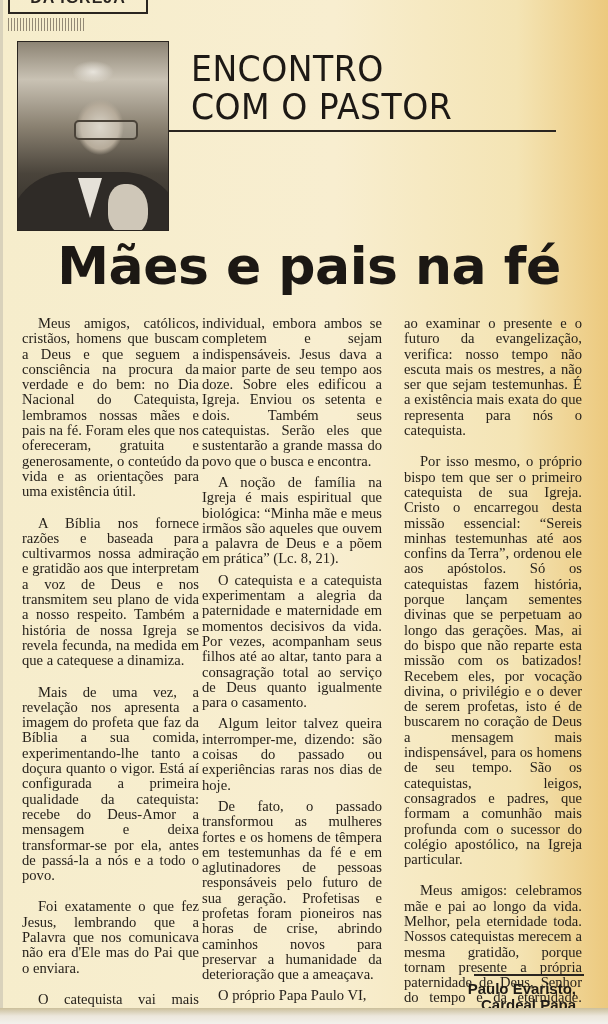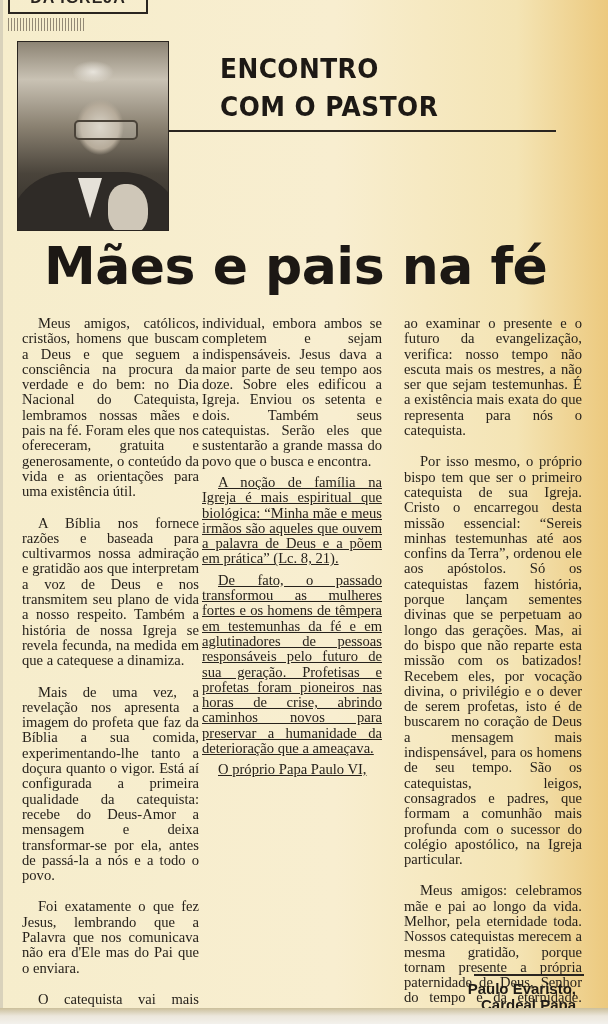--- a/index.html
+++ b/index.html
@@ -47,41 +47,41 @@
     }
     .photo .glasses {
       position: absolute; left: 56px; top: 78px; width: 60px; height: 16px;
       border: 2px solid #4a4339; border-radius: 5px; background: rgba(230,225,215,0.3);
     }
     .photo .hand {
       position: absolute; left: 90px; top: 142px; width: 40px; height: 50px;
       background: #cfc7b8; border-radius: 40% 50% 40% 40%;
     }
     .column-title {
-      position: absolute; left: 220px; top: 50px;
-      font-family: "DejaVu Sans", sans-serif; font-weight: 700; font-size: 27px;
+      position: absolute; left: 191px; top: 50px;
+      font-family: "DejaVu Sans", sans-serif; font-weight: 400; font-size: 36px;
       line-height: 38px; color: #1d1915; letter-spacing: 0.5px;
     }
     .column-title div { transform: scaleX(0.92); transform-origin: left; }
     .title-rule {
       position: absolute; left: 168px; top: 130px; width: 388px; height: 2px; background: #2a2520;
     }
     .headline {
       position: absolute; left: 44px; top: 236px; width: 530px;
       font-family: "DejaVu Sans", sans-serif; font-weight: bold; font-size: 52px;
       line-height: 60px; color: #1c1814; letter-spacing: -0.5px; white-space: nowrap;
     }
     .col {
       position: absolute; top: 300px;
       font-family: "Liberation Serif", serif; font-size: 14.6px; line-height: 15.3px;
       color: #27221c; text-align: justify; hyphens: manual;
     }
     .col p { margin: 16px 0 0 0; text-indent: 16px; }
     .col p.cont { text-indent: 0; }
-    .col p.gap { margin-top: 6px; text-decoration: underline; }
+    .col p.gap { margin-top: 6px; }
     .col1 { left: 22px; width: 177px; }
     .col2 { left: 202px; width: 180px; }
     .col3 { left: 404px; width: 178px; }
     .sig-rule {
       position: absolute; left: 474px; top: 974px; width: 110px; height: 2px; background: #2a2520;
     }
     .signature {
       position: absolute; right: 32px; top: 981px; text-align: right;
       font-family: "Liberation Sans", sans-serif; font-weight: bold; font-size: 15px;
       line-height: 16px; color: #201c17;
@@ -103,34 +103,36 @@
     <div class="glasses"></div>
     <div class="hand"></div>
   </div>
 
   <div class="column-title">
     <div>ENCONTRO</div>
     <div>COM O PASTOR</div>
   </div>
   <div class="title-rule"></div>
 
-  <h1 class="headline" style="margin:0;">Mães e pais na fé</h1>
+  <h1 class="headline" style="margin:0;text-align:center;">Mães e pais na fé</h1>
 
   <div class="col col1">
     <p>Meus amigos, católicos, cristãos, homens que buscam a Deus e que seguem a consciência na procura da verdade e do bem: no Dia Nacional do Catequista, lembramos nossas mães e pais na fé. Foram eles que nos ofereceram, gratuita e generosamente, o conteúdo da vida e as orientações para uma existência útil.</p>
     <p>A Bíblia nos fornece razões e baseada para cultivarmos nossa admiração e gratidão aos que interpretam a voz de Deus e nos transmitem seu plano de vida a nosso respeito. Também a história de nossa Igreja se revela fecunda, na medida em que a catequese a dinamiza.</p>
     <p>Mais de uma vez, a revelação nos apresenta a imagem do profeta que faz da Bíblia a sua comida, experimentando-lhe tanto a doçura quanto o vigor. Está aí configurada a primeira qualidade da catequista: recebe do Deus-Amor a mensagem e deixa transformar-se por ela, antes de passá-la a nós e a todo o povo.</p>
     <p>Foi exatamente o que fez Jesus, lembrando que a Palavra que nos comunicava não era d'Ele mas do Pai que o enviara.</p>
     <p>O catequista vai mais longe. Em nome de Deus, ele forma a família sólida baseada na fé e na solidariedade. Já o Cristo insistira, desde o começo, que viera reunir os filhos de Deus dispersos.</p>
 
   </div>
 
   <div class="col col2">
     <p class="cont">individual, embora ambos se completem e sejam indispensáveis. Jesus dava a maior parte de seu tempo aos doze. Sobre eles edificou a Igreja. Enviou os setenta e dois. Também seus catequistas. Serão eles que sustentarão a grande massa do povo que o busca e encontra.</p>
     <p class="gap">A noção de família na Igreja é mais espiritual que biológica: “Minha mãe e meus irmãos são aqueles que ouvem a palavra de Deus e a põem em prática” (Lc. 8, 21).</p>
+    <p class="gap">O catequista e a catequista experimentam a alegria da paternidade e maternidade em momentos decisivos da vida. Por vezes, acompanham seus filhos até ao altar, tanto para a consagração total ao serviço de Deus quanto igualmente para o casamento.</p>
+    <p class="gap">Algum leitor talvez queira interromper-me, dizendo: são coisas do passado ou experiências raras nos dias de hoje.</p>
     <p class="gap">De fato, o passado transformou as mulheres fortes e os homens de têmpera em testemunhas da fé e em aglutinadores de pessoas responsáveis pelo futuro de sua geração. Profetisas e profetas foram pioneiros nas horas de crise, abrindo caminhos novos para preservar a humanidade da deterioração que a ameaçava.</p>
     <p class="gap">O próprio Papa Paulo VI,</p>
   </div>
 
   <div class="col col3">
     <p class="cont">ao examinar o presente e o futuro da evangelização, verifica: nosso tempo não escuta mais os mestres, a não ser que sejam testemunhas. É a existência mais exata do que representa para nós o catequista.</p>
     <p>Por isso mesmo, o próprio bispo tem que ser o primeiro catequista de sua Igreja. Cristo o encarregou desta missão essencial: “Sereis minhas testemunhas até aos confins da Terra”, ordenou ele aos apóstolos. Só os catequistas fazem história, porque lançam sementes divinas que se perpetuam ao longo das gerações. Mas, ai do bispo que não reparte esta missão com os batizados! Recebem eles, por vocação divina, o privilégio e o dever de serem profetas, isto é de buscarem no coração de Deus a mensagem mais indispensável, para os homens de seu tempo. São os catequistas, leigos, consagrados e padres, que formam a comunhão mais profunda com o sucessor do colégio apostólico, na Igreja particular.</p>
     <p>Meus amigos: celebramos mãe e pai ao longo da vida. Melhor, pela eternidade toda. Nossos catequistas merecem a mesma gratidão, porque tornam presente a própria paternidade de Deus, Senhor do tempo e da eternidade. Serão, para sempre, nossas mães e nossos pais na fé.</p>
     <p>Pai fortes...</p>
   </div>

